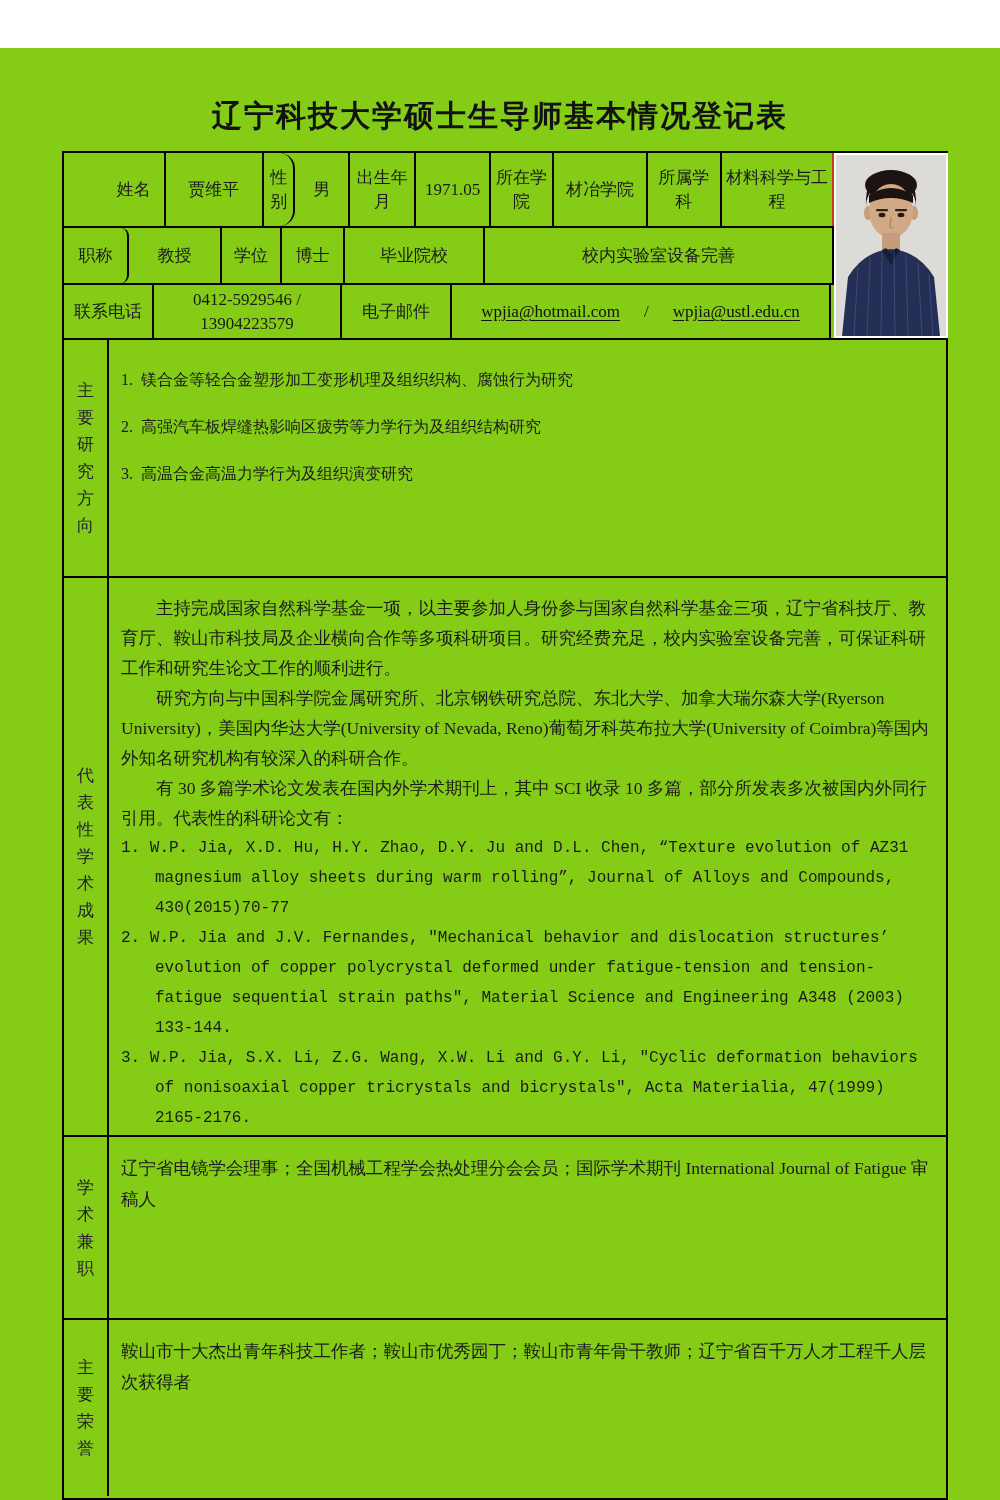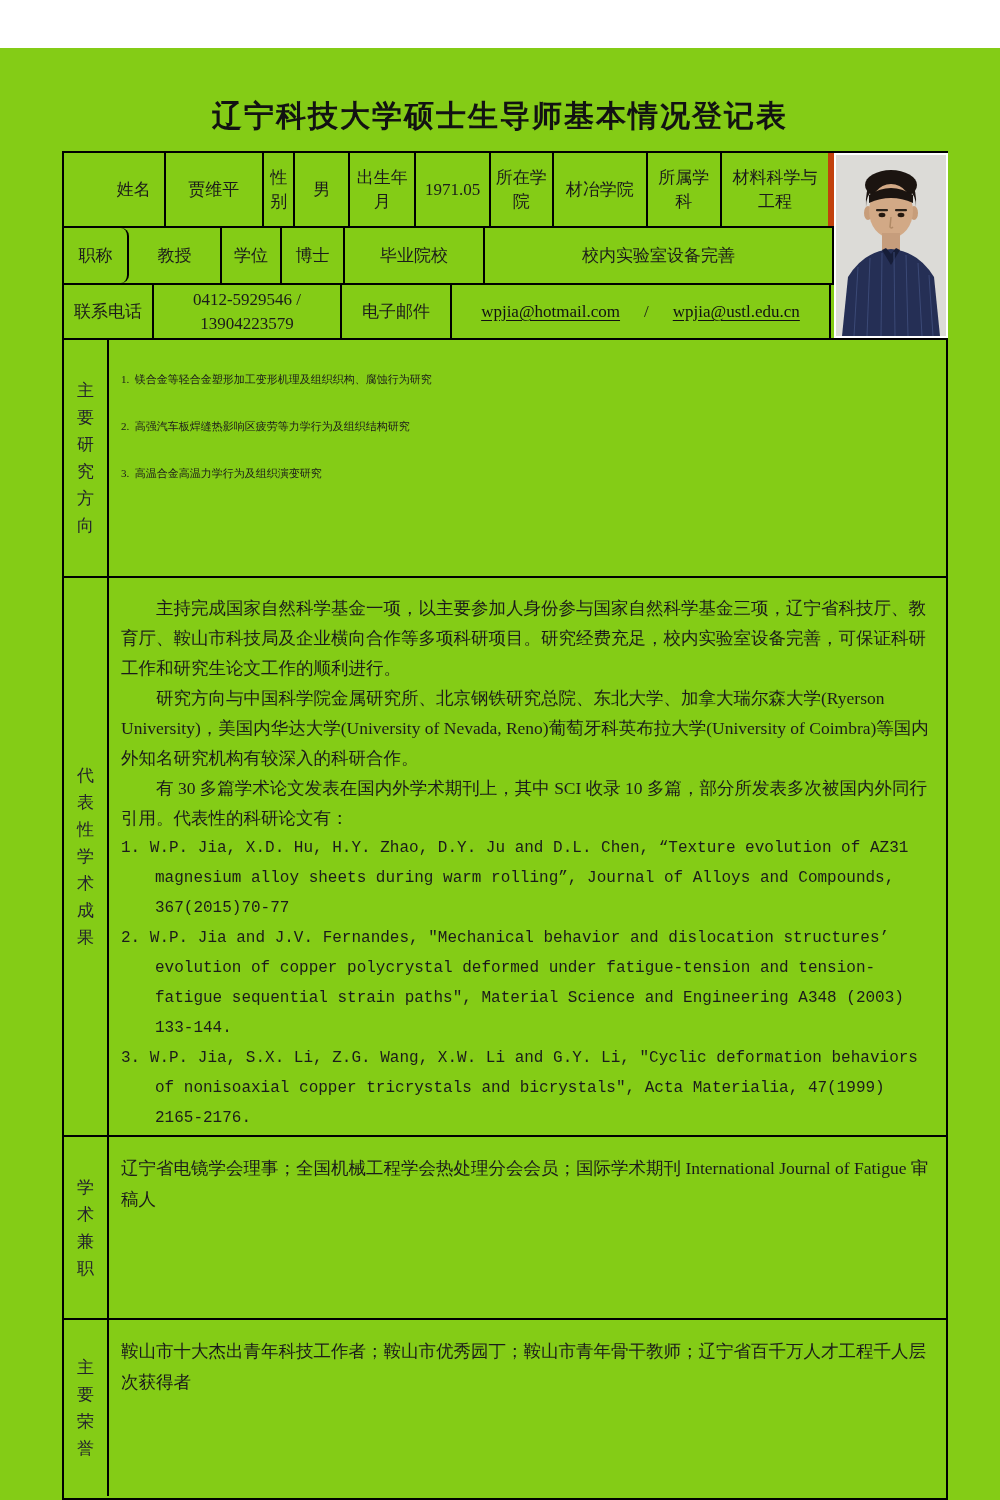--- a/index.html
+++ b/index.html
@@ -14,44 +14,44 @@
   .top{display:flex;height:187px;border-bottom:2px solid #000;}
   .top-left{width:770px;height:100%;}
   .trow{display:flex;border-bottom:2px solid #000;}
   .trow.last{border-bottom:none;}
   .r1{height:75px;padding-left:40px;}.r2{height:57px;}.r3{height:53px;}
   .cell{border-right:2px solid #000;display:flex;flex-direction:column;align-items:center;
         justify-content:center;text-align:center;font-size:17px;line-height:24px;padding:1px 3px;}
   .photo-cell{width:116px;height:100%;display:flex;align-items:center;justify-content:center;
               background:#fff;padding:2px;}
   
-  .w-name-l{width:63px;}.w-name{width:101px;}.w-sex-l{width:32px;}.w-sex{width:56px;}
+  .w-name-l{width:63px;}.w-name{width:101px;}.w-sex-l{width:32px;border-radius:26px;}.w-sex{width:56px;}
   .w-birth-l{width:68px;}.w-birth{width:76px;}.w-col-l{width:65px;}.w-col{width:96px;}
-  .w-disc-l{width:76px;}.w-disc{width:115px;border-right:6px solid #c2410c;}
+  .w-disc-l{width:76px;}.w-disc{width:115px;border-right:2px solid #c2410c;}
   
   .w-title-l{width:65px;border-radius:8px;}.w-title{width:93px;}.w-deg-l{width:60px;}.w-deg{width:63px;}
   .w-alma-l{width:140px;}.w-alma{width:349px;border-right:2px solid #000;}
   
   .w-phone-l{width:90px;}.w-phone{width:188px;}.w-mail-l{width:110px;}
   .w-mail{width:379px;border-right:2px solid #000;}
   .email{text-decoration:underline;text-underline-offset:3px;color:#111;}
   .email-sep{margin:0 7px;}
   .mailrow{display:flex;flex-direction:row;align-items:center;justify-content:center;font-size:17px;gap:17px;}
   
   .section{display:flex;border-bottom:2px solid #000;}
   .section.last{border-bottom:none;}
   .s-research{height:238px;}
   .s-achieve{height:559px;}
   .s-positions{height:183px;}
   .s-honors{height:176px;}
   .vlabel-cell{width:45px;border-right:2px solid #000;display:flex;align-items:center;
                justify-content:center;font-size:17px;color:#24242c;}
   .vch{display:block;line-height:27px;text-align:center;}
   .content{flex:1;min-width:0;}
-  .research-content{padding:26px 14px 0 12px;font-size:11px;}
+  .research-content{padding:26px 14px 0 12px;font-size:16px;}
   .research-item{margin:0 0 20px 0;line-height:27px;white-space:pre-wrap;}
   .achieve-content{padding:15px 8px 0 12px;font-size:17.5px;line-height:30px;}
   .achieve-content p{margin:0;text-indent:2em;}
   .pubs{margin-top:0;}
   .pub-item{font-family:"Liberation Mono","DejaVu Sans Mono",monospace;font-size:16px;
             line-height:30px;padding-left:34px;text-indent:-34px;white-space:pre-wrap;}
   .text-content{padding:16px 10px 0 12px;font-size:17.5px;line-height:31px;}
 </style>
 </head>
 <body>
@@ -171,21 +171,21 @@
             <span class="vch">术</span>
             <span class="vch">成</span>
             <span class="vch">果</span>
           </div>
       </div>
       <div class="content achieve-content">
         <p>主持完成国家自然科学基金一项，以主要参加人身份参与国家自然科学基金三项，辽宁省科技厅、教育厅、鞍山市科技局及企业横向合作等多项科研项目。研究经费充足，校内实验室设备完善，可保证科研工作和研究生论文工作的顺利进行。</p>
         <p>研究方向与中国科学院金属研究所、北京钢铁研究总院、东北大学、加拿大瑞尔森大学(Ryerson University)，美国内华达大学(University of Nevada, Reno)葡萄牙科英布拉大学(University of Coimbra)等国内外知名研究机构有较深入的科研合作。</p>
         <p>有 30 多篇学术论文发表在国内外学术期刊上，其中 SCI 收录 10 多篇，部分所发表多次被国内外同行引用。代表性的科研论文有：</p>
         <div class="pubs">
-          <div class="pub-item">1. W.P. Jia, X.D. Hu, H.Y. Zhao, D.Y. Ju and D.L. Chen, “Texture evolution of AZ31 magnesium alloy sheets during warm rolling”, Journal of Alloys and Compounds, 367(2015)70-77</div>
+          <div class="pub-item">1. W.P. Jia, X.D. Hu, H.Y. Zhao, D.Y. Ju and D.L. Chen, “Texture evolution of AZ31 magnesium alloy sheets during warm rolling”, Journal of Alloys and Compounds, 430(2015)70-77</div>
           <div class="pub-item">2. W.P. Jia and J.V. Fernandes, ″Mechanical behavior and dislocation structures’ evolution of copper polycrystal deformed under fatigue-tension and tension-fatigue sequential strain paths″, Material Science and Engineering A348 (2003) 133-144.</div>
           <div class="pub-item">3. W.P. Jia, S.X. Li, Z.G. Wang, X.W. Li and G.Y. Li, ″Cyclic deformation behaviors of nonisoaxial copper tricrystals and bicrystals″, Acta Materialia, 47(1999) 2165-2176.</div>
         </div>
       </div>
     </div>
 
     <div class="section s-positions">
       <div class="vlabel-cell">
         <div class="vlabel">
             <span class="vch">学</span>

